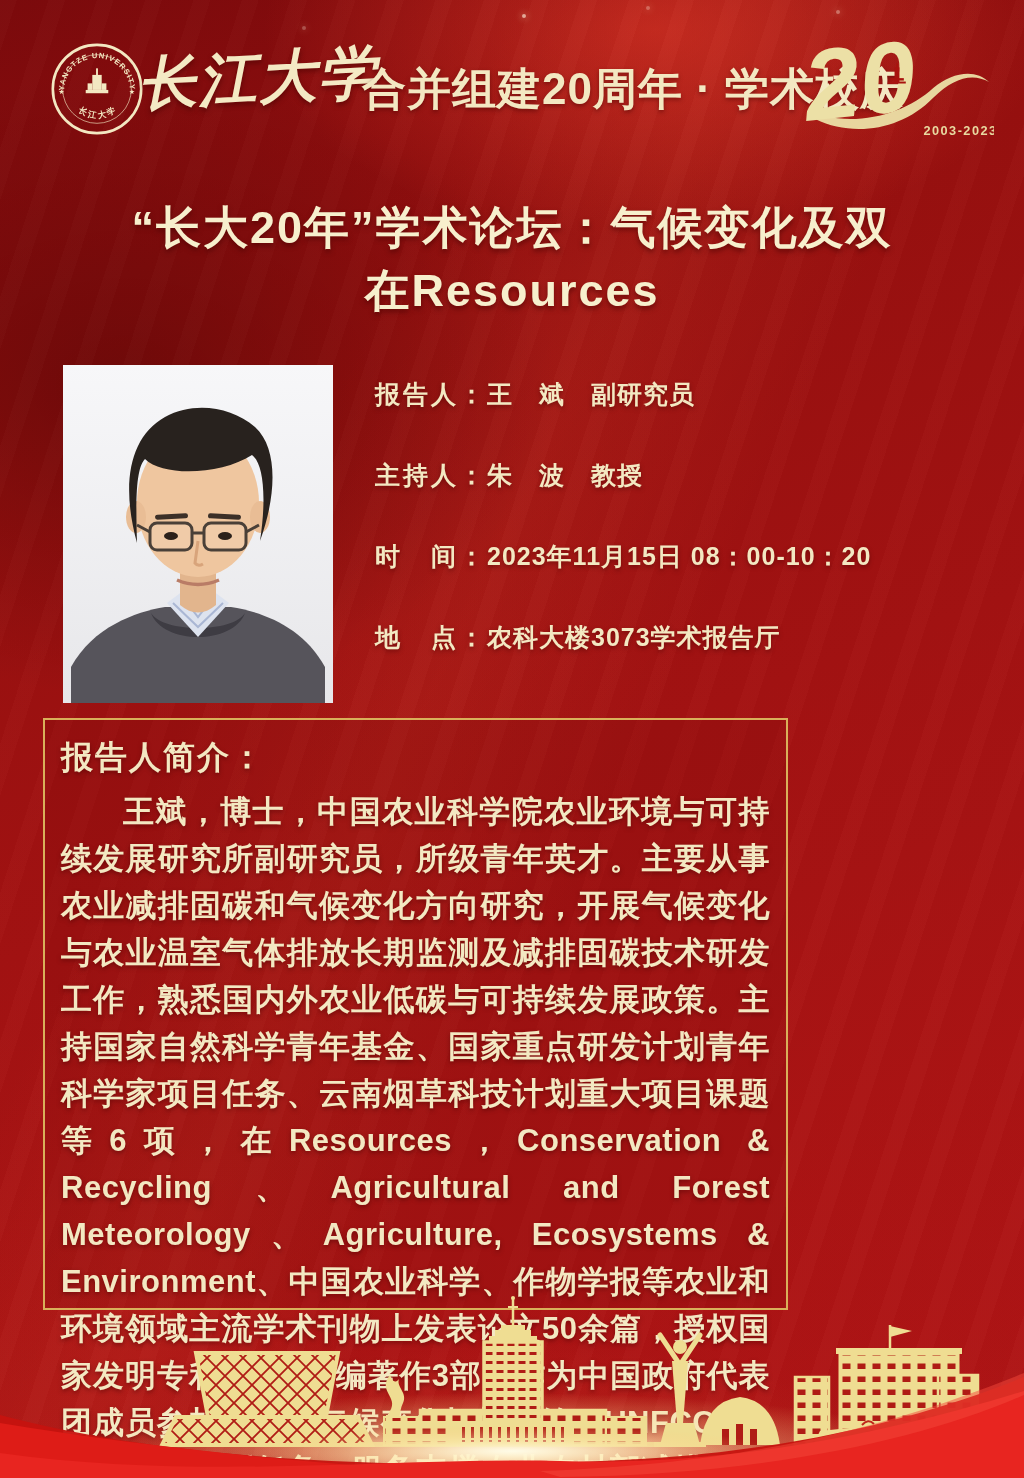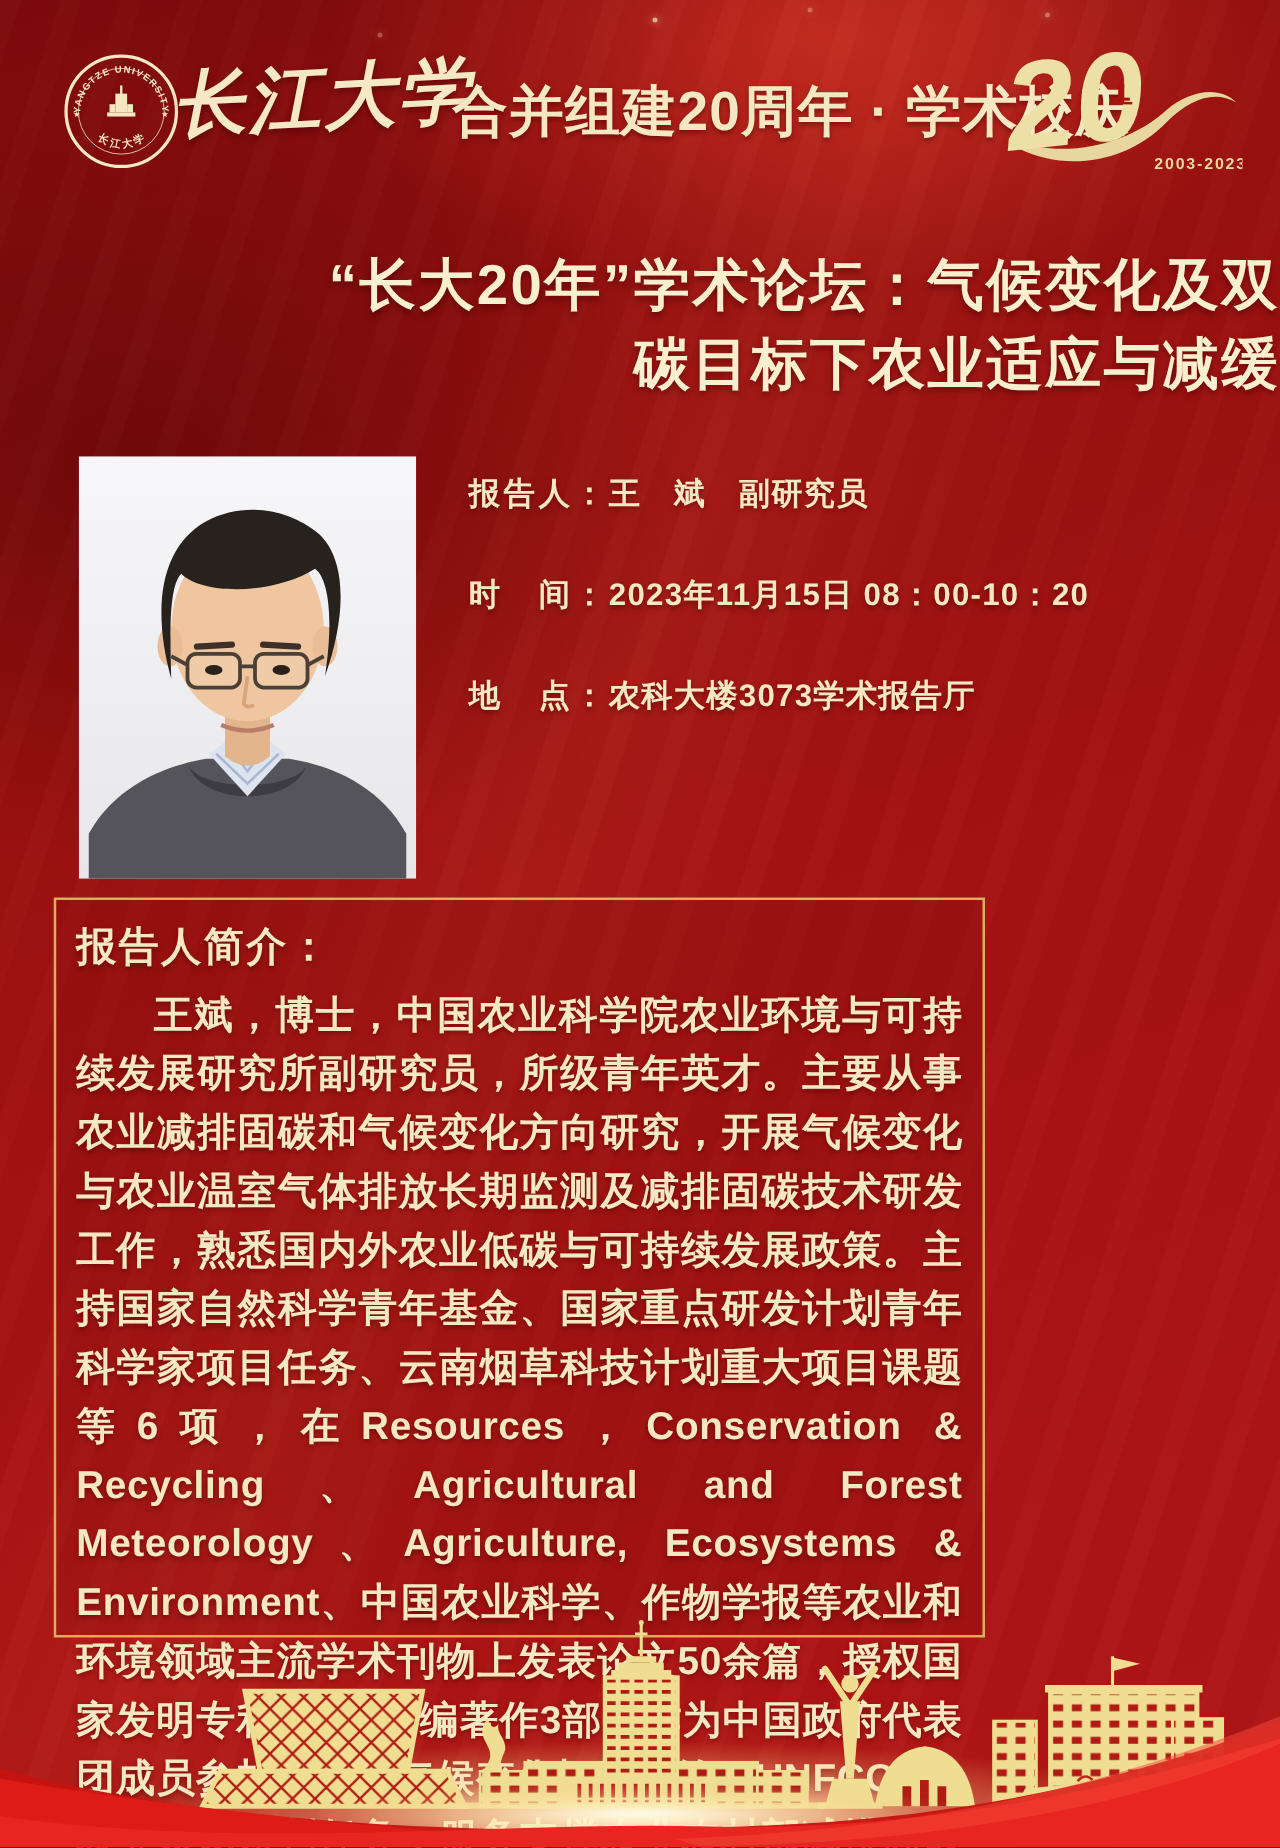--- a/index.html
+++ b/index.html
@@ -21,21 +21,21 @@
 
   
   .seal{position:absolute;left:50px;top:42px;width:94px;height:94px;}
   .calli{position:absolute;left:138px;top:40px;font-size:58px;letter-spacing:2px;
     font-family:"DejaVu Serif","Liberation Serif",serif;font-style:italic;font-weight:bold;
     color:#f4e9c4;transform:rotate(-3deg);text-shadow:0 3px 5px rgba(70,0,0,.55);}
   .subtitle{position:absolute;left:362px;top:60px;font-size:44px;letter-spacing:1px;}
   .logo20{position:absolute;left:798px;top:20px;width:196px;height:128px;}
 
   
-  .title{position:absolute;left:0;top:196px;width:1024px;text-align:right;
+  .title{position:absolute;left:0;top:196px;width:1024px;text-align:center;
     font-size:45px;line-height:63px;letter-spacing:2px;color:#f7efcd;font-weight:bold;
     text-shadow:0 3px 5px rgba(70,0,0,.55);}
 
   
   .photo{position:absolute;left:63px;top:365px;width:270px;height:338px;display:block;}
   .session{position:absolute;left:375px;top:378px;width:600px;}
   .info-row{height:81px;font-size:25px;letter-spacing:1px;white-space:nowrap;}
   .info-row .lbl{letter-spacing:3px;}
 
   
@@ -91,21 +91,21 @@
       <rect x="-2.5" y="-13" width="5" height="15"></rect>
       <rect x="-7" y="-2" width="14" height="2.5"></rect>
       <rect x="-9" y="1.5" width="18" height="2"></rect>
       <rect x="-1" y="-17" width="2" height="4"></rect>
     </g>
     <text x="128" y="116" font-size="13" letter-spacing="1.5" fill="#e8d9a0" font-weight="bold">2003-2023</text>
   </svg>
 
   <div class="title">
     <div>“长大20年”学术论坛：气候变化及双</div>
-    <div>碳目标下农业适应与减缓</div>
+    <div>在Resources</div>
   </div>
 
   <svg class="photo" viewBox="0 0 270 338">
     <defs>
       <linearGradient id="pbg" x1="0" y1="0" x2="0" y2="1">
         <stop offset="0" stop-color="#f7f7f9"></stop>
           <stop offset="1" stop-color="#e7e7ea"></stop>
       </linearGradient>
     </defs>
     <rect width="270" height="338" fill="url(#pbg)"></rect>
@@ -133,20 +133,23 @@
     <ellipse cx="108" cy="171" rx="7" ry="4" fill="#2b211b"></ellipse>
     <ellipse cx="162" cy="171" rx="7" ry="4" fill="#2b211b"></ellipse>
 
     <path d="M135,176 L132,198 Q135,202 140,199" stroke="#d8a47b" stroke-width="3" fill="none"></path>
     <path d="M114,215 Q135,224 156,215" stroke="#b97c66" stroke-width="3.5" fill="none"></path>
   </svg>
 
   <div class="session">
     <div class="info-row cream">
       <span class="lbl">报告人：</span><span>王　斌　副研究员</span>
+    </div>
+    <div class="info-row cream">
+      <span class="lbl">主持人：</span><span>朱　波　教授</span>
     </div>
     <div class="info-row cream">
       <span class="lbl">时　间：</span><span>2023年11月15日 08：00-10：20</span>
     </div>
     <div class="info-row cream">
       <span class="lbl">地　点：</span><span>农科大楼3073学术报告厅</span>
     </div>
   </div>
 
   <div class="bio-box">

